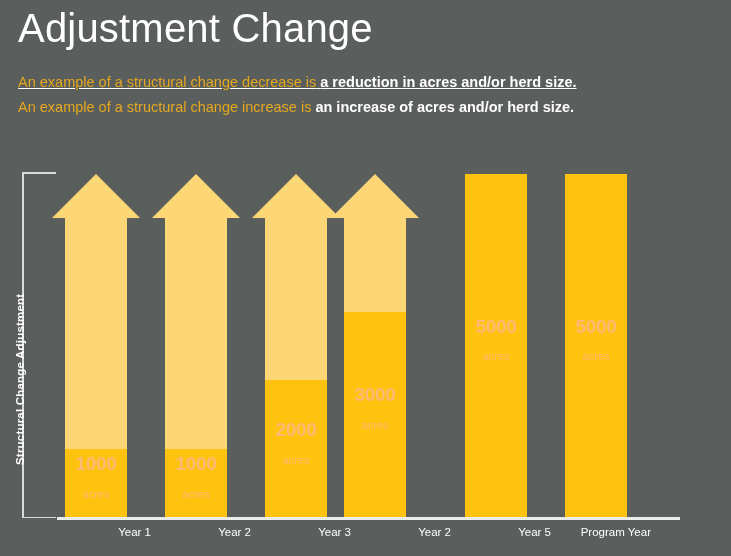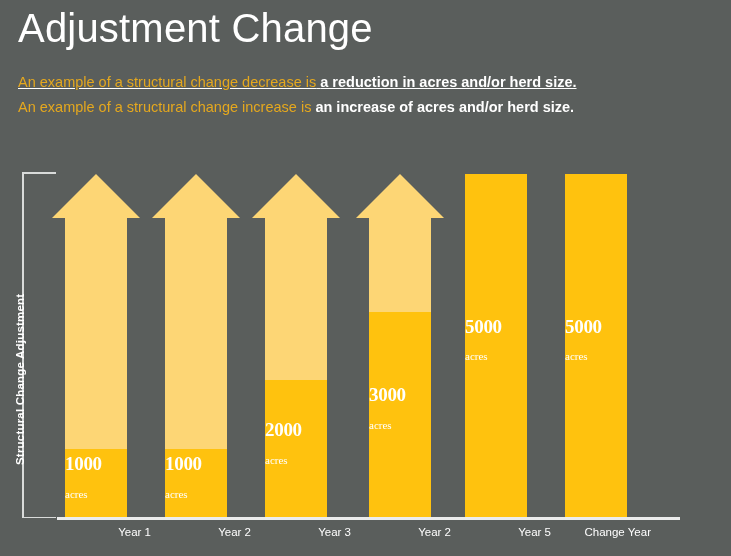--- a/index.html
+++ b/index.html
@@ -140,25 +140,24 @@
     left: 0;
     bottom: 0;
     width: 100%;
     background: #ffc20e;
   }
 
   .bar-value {
     position: absolute;
     left: 0;
     width: 100%;
-    text-align: left;
-    color: #ffffff;
+    text-align: center;
+    color: #fdba74;
     line-height: 1.05;
     pointer-events: none;
-    font-family: Liberation Serif, serif;
   }
   .bar-value .num {
     display: block;
     font-size: 19px;
     font-weight: bold;
     letter-spacing: -0.3px;
   }
   .bar-value .unit {
     display: block;
     font-size: 11px;
@@ -246,21 +245,21 @@
             <polygon points="44,0 88,44 0,44" fill="#fdd675"></polygon>
           </svg>
         </div>
         <div class="bar-pale" style="top: 0px; height: 300px;"></div>
         <div class="bar-solid" style="height: 137.6px;"></div>
         <div class="bar-value" style="bottom: 51.8px;">
           <span class="num">2000</span>
           <span class="unit">acres</span>
         </div>
       </div>
-      <div class="bar-group" style="left: 369px; width: 62px; bottom: 38px; height: 300px;">
+      <div class="bar-group" style="left: 344px; width: 62px; bottom: 38px; height: 300px;">
         <div class="bar-arrowhead" style="top: -44px; left: -13px; width: 88px;">
           <svg viewBox="0 0 88 44" preserveAspectRatio="none">
             <polygon points="44,0 88,44 0,44" fill="#fdd675"></polygon>
           </svg>
         </div>
         <div class="bar-pale" style="top: 0px; height: 300px;"></div>
         <div class="bar-solid" style="height: 206.4px;"></div>
         <div class="bar-value" style="bottom: 86.2px;">
           <span class="num">3000</span>
           <span class="unit">acres</span>
@@ -281,14 +280,14 @@
         </div>
       </div>
     </div>
 
   <div id="x-axis-line"></div>
 <div class="x-tick-label" style="left: 41px; width: 110px;">Year 1</div>
     <div class="x-tick-label" style="left: 141px; width: 110px;">Year 2</div>
     <div class="x-tick-label" style="left: 241px; width: 110px;">Year 3</div>
     <div class="x-tick-label" style="left: 341px; width: 110px;">Year 2</div>
     <div class="x-tick-label" style="left: 441px; width: 110px;">Year 5</div>
-    <div class="x-tick-label" style="left: 541px; width: 110px;">Change Year</div>
+    <div class="x-tick-label" style="left: 541px; width: 110px;">Program Year</div>
   </div>
 
 </body></html>

